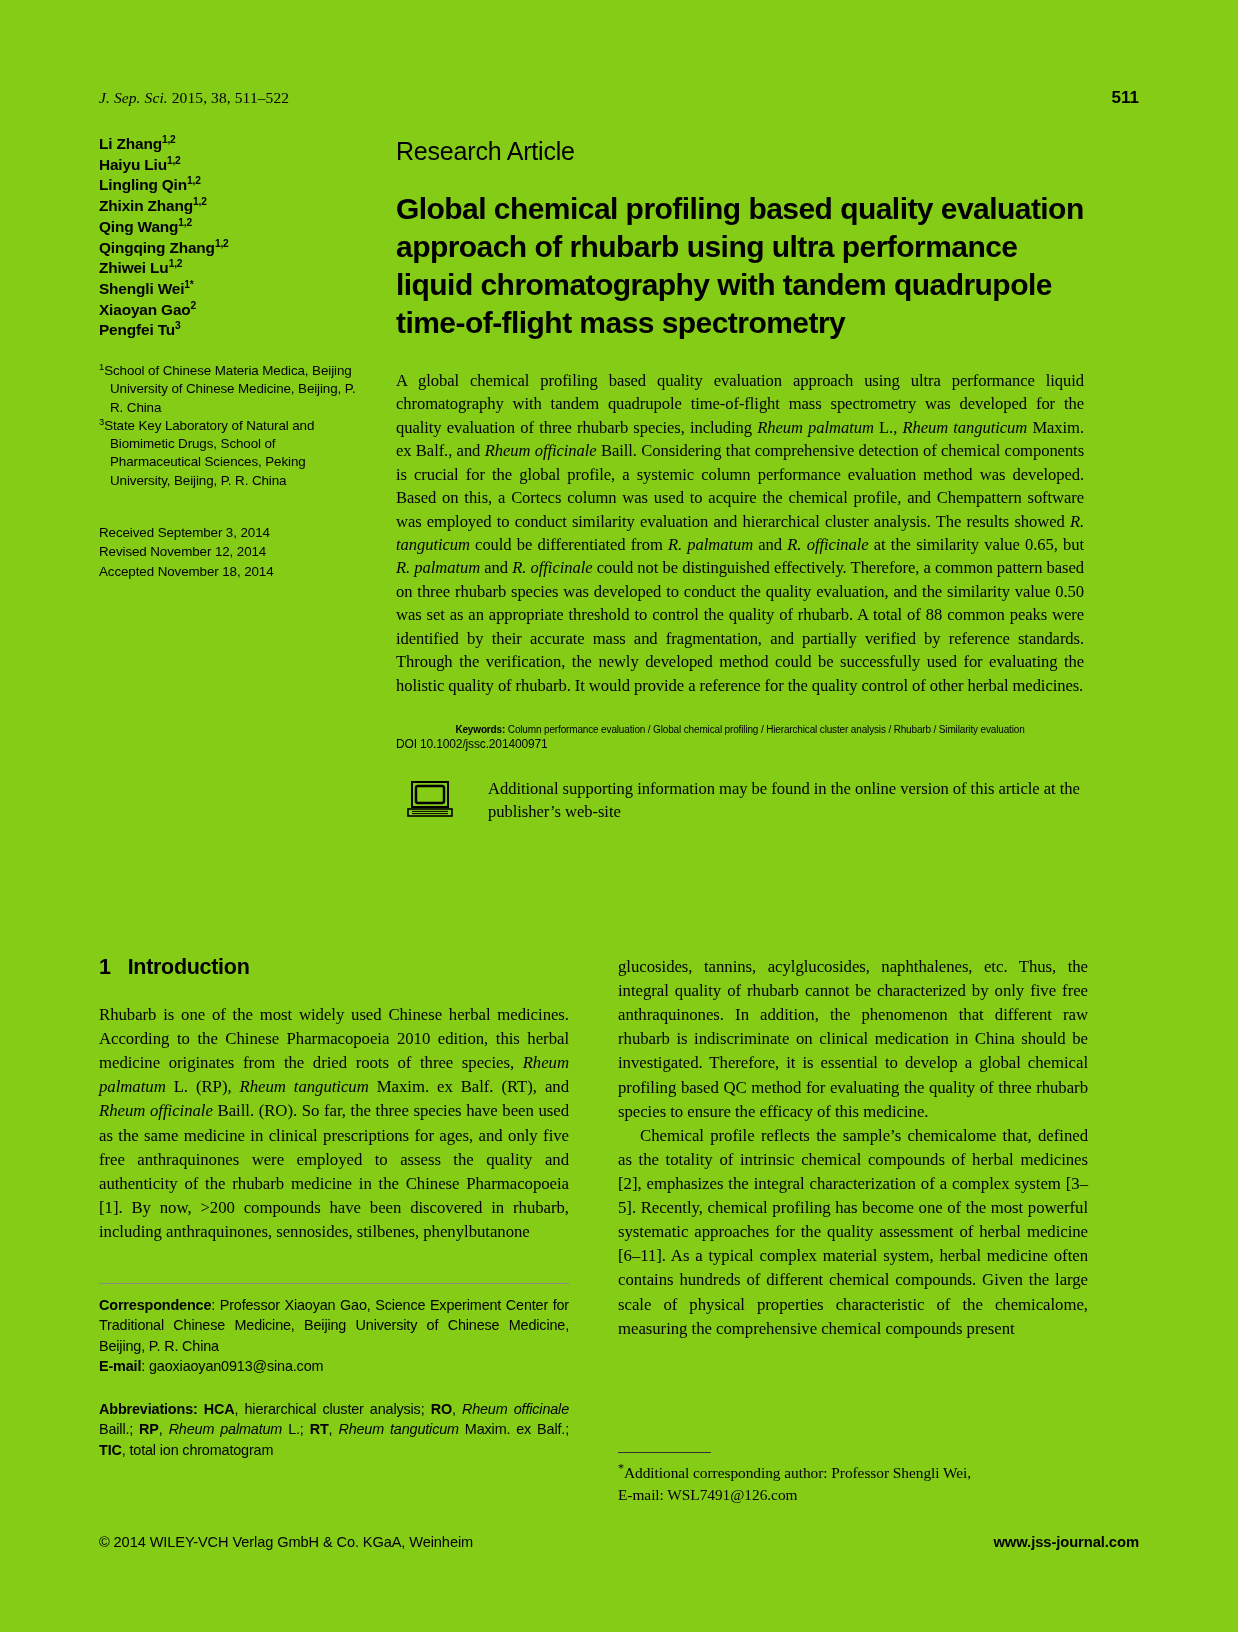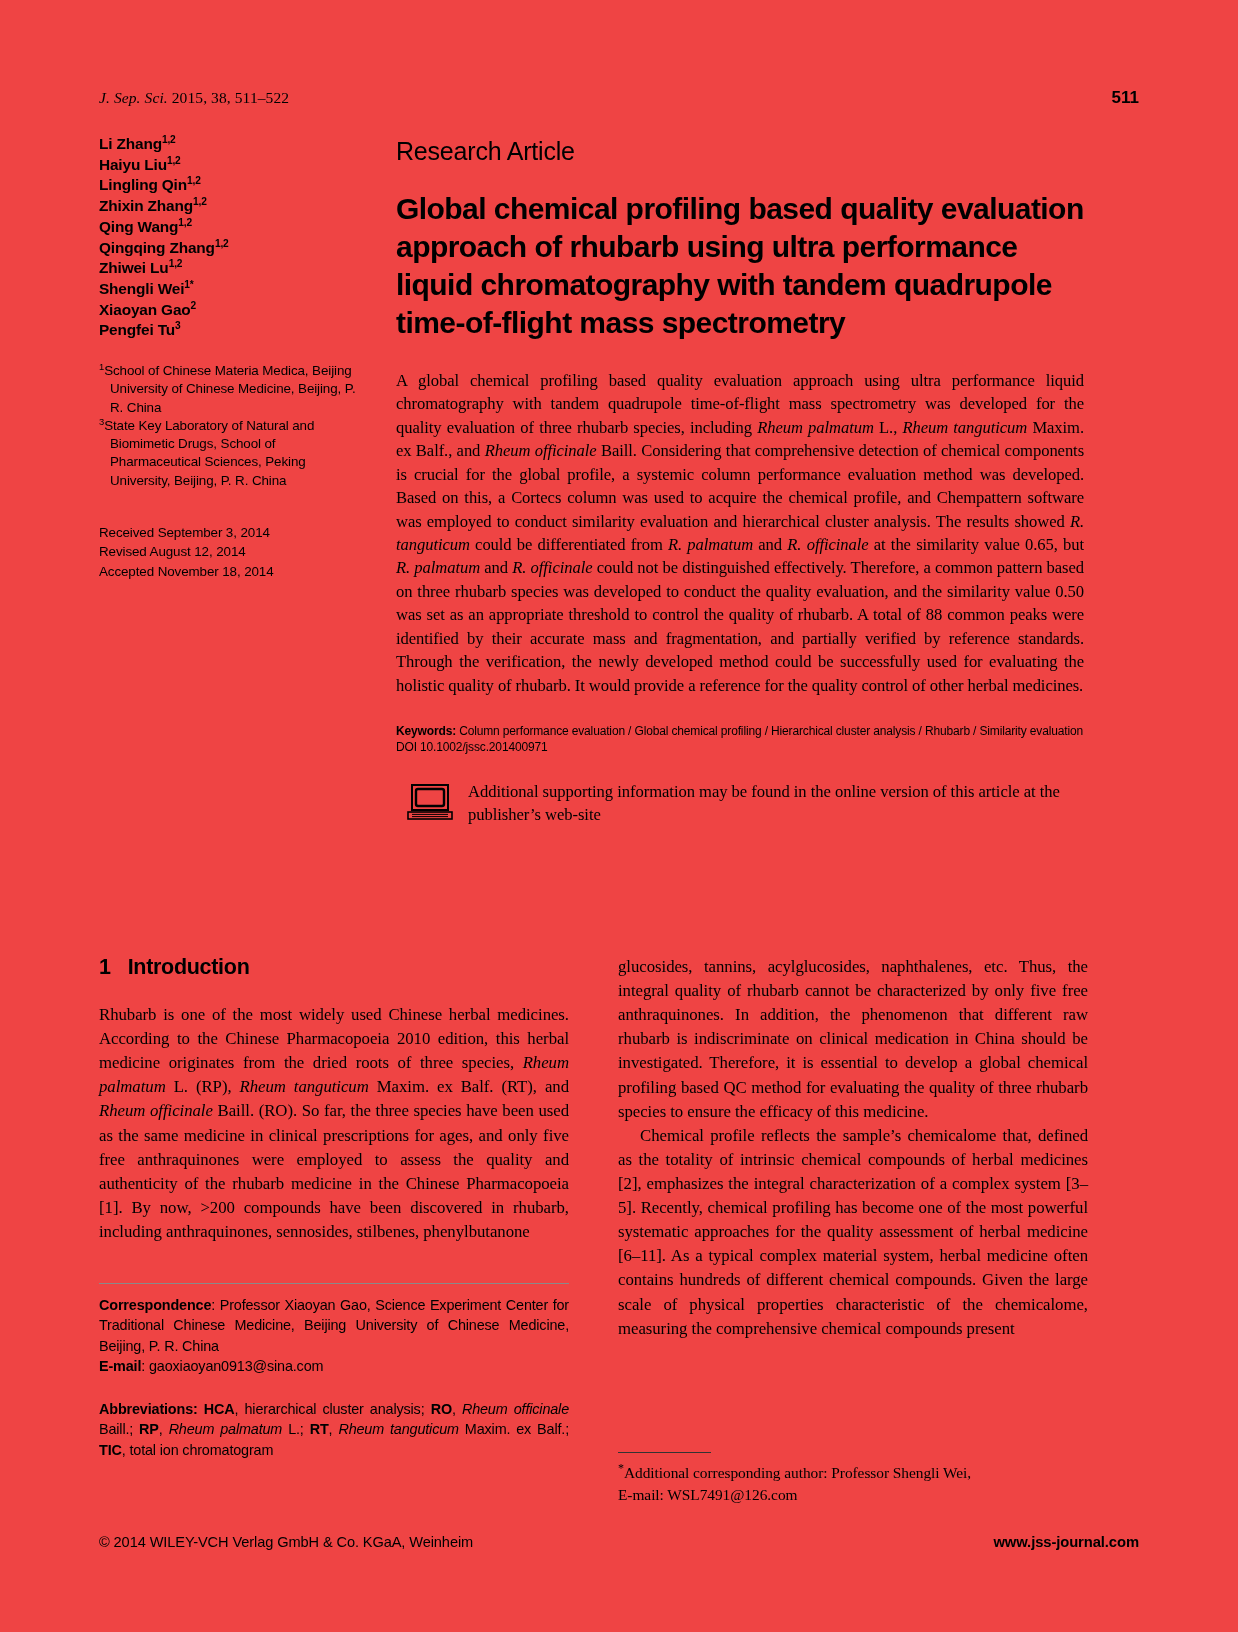--- a/index.html
+++ b/index.html
@@ -13,21 +13,21 @@
     position: relative;
     font-family: "Liberation Serif", serif;
     color: #000000;
     overflow: hidden;
   }
   .page {
     position: absolute;
     left: 0; top: 0;
     width: 1238px;
     height: 1632px;
-    background: #ef4444;
+    background: #84cc16;
   }
 
   
   .runhead {
     position: absolute;
     left: 99px;
     top: 88px;
     width: 1040px;
     display: flex;
     justify-content: space-between;
@@ -118,35 +118,37 @@
     font-size: 16.6px;
     line-height: 1.413;
     text-align: justify;
     letter-spacing: -0.08px;
   }
   .abstract i { font-style: italic; }
 
   .keywords {
     margin-top: 26px;
     font-family: "Liberation Sans", sans-serif;
-    font-size: 12px;
+    font-size: 10px;
     line-height: 1.38;
     letter-spacing: -0.15px;
+    text-align: center;
   }
   .keywords b { font-weight: bold; }
   .doi {
     font-family: "Liberation Sans", sans-serif;
     font-size: 12px;
     letter-spacing: -0.15px;
   }
 
   .supporting {
     margin-top: 26px;
     display: flex;
     align-items: flex-start;
+    gap: 20px;
   }
   .laptop-icon {
     width: 48px;
     min-width: 48px;
     margin-left: 10px;
     margin-top: 3px;
   }
   .supporting-text {
     margin-left: 14px;
     font-family: "Liberation Serif", serif;
@@ -269,21 +271,21 @@
         <div>Shengli Wei<sup>1*</sup></div>
         <div>Xiaoyan Gao<sup>2</sup></div>
         <div>Pengfei Tu<sup>3</sup></div>
       </div>
     <div class="affils" id="affiliation-list">
         <div class="affil"><sup>1</sup>School of Chinese Materia Medica, Beijing University of Chinese Medicine, Beijing, P. R. China</div>
         <div class="affil"><sup>3</sup>State Key Laboratory of Natural and Biomimetic Drugs, School of Pharmaceutical Sciences, Peking University, Beijing, P. R. China</div>
       </div>
     <div class="dates" id="dates-list">
         <div>Received September 3, 2014</div>
-        <div>Revised August 12, 2014</div>
+        <div>Revised November 12, 2014</div>
         <div>Accepted November 18, 2014</div>
       </div>
   </div>
 
   <div class="head-col">
     <div class="kicker">Research Article</div>
     <h1 class="title">Global chemical profiling based quality evaluation approach of rhubarb using ultra performance liquid chromatography with tandem quadrupole time-of-flight mass spectrometry</h1>
     <div class="abstract">A global chemical profiling based quality evaluation approach using ultra performance liquid chromatography with tandem quadrupole time-of-flight mass spectrometry was developed for the quality evaluation of three rhubarb species, including <i>Rheum palmatum</i> L., <i>Rheum tanguticum</i> Maxim. ex Balf., and <i>Rheum officinale</i> Baill. Considering that comprehensive detection of chemical components is crucial for the global profile, a systemic column performance evaluation method was developed. Based on this, a Cortecs column was used to acquire the chemical profile, and Chempattern software was employed to conduct similarity evaluation and hierarchical cluster analysis. The results showed <i>R. tanguticum</i> could be differentiated from <i>R. palmatum</i> and <i>R. officinale</i> at the similarity value 0.65, but <i>R. palmatum</i> and <i>R. officinale</i> could not be distinguished effectively. Therefore, a common pattern based on three rhubarb species was developed to conduct the quality evaluation, and the similarity value 0.50 was set as an appropriate threshold to control the quality of rhubarb. A total of 88 common peaks were identified by their accurate mass and fragmentation, and partially verified by reference standards. Through the verification, the newly developed method could be successfully used for evaluating the holistic quality of rhubarb. It would provide a reference for the quality control of other herbal medicines.</div>
     <div class="keywords"><b>Keywords:</b> <span>Column performance evaluation / Global chemical profiling / Hierarchical cluster analysis / Rhubarb / Similarity evaluation</span></div>
     <div class="doi">DOI 10.1002/jssc.201400971</div>

